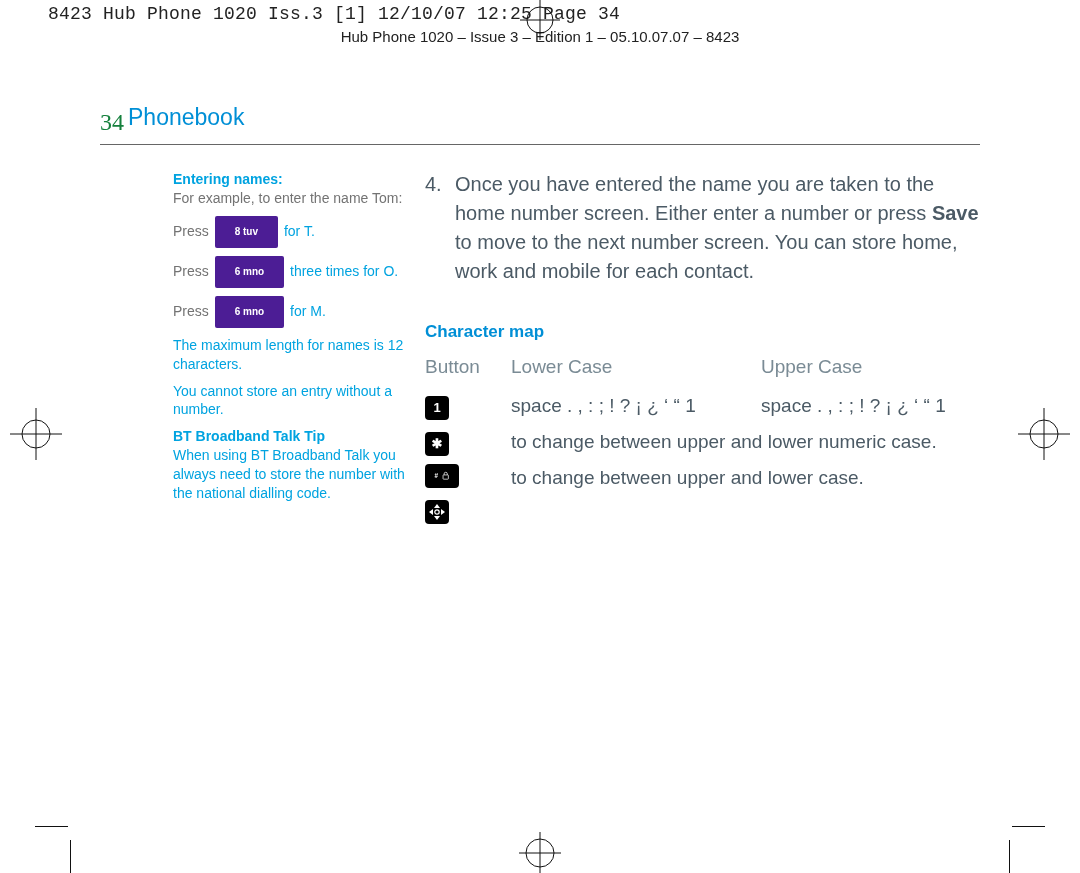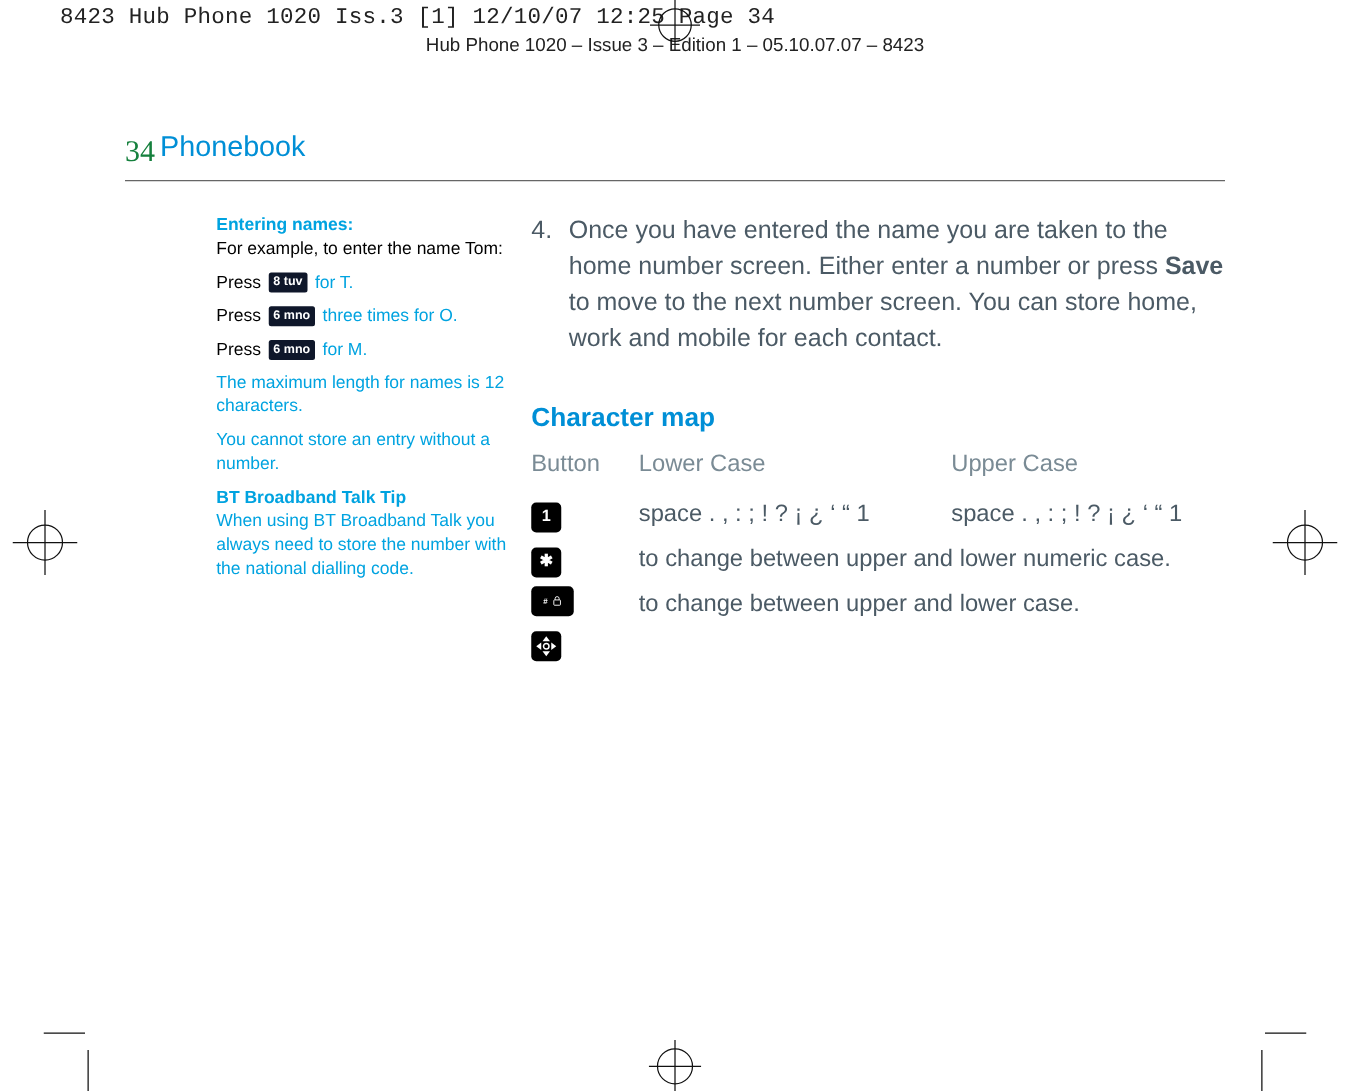--- a/index.html
+++ b/index.html
@@ -51,45 +51,45 @@
   }
 
   
   .side {
     position: absolute; left: 145px; top: 170px;
     width: 235px;
     font-size: 14px; line-height: 1.35; margin-left: 28px;
   }
   .cyan { color: #00a3e0; }
   .cyan-b { color: #00a3e0; font-weight: 700; }
-  .grey { color: #000000; }
+  .grey { color: #737373; }
   .side p { margin: 0 0 8px 0; }
   .keycap {
     display: inline-flex; align-items: center; justify-content: center;
-    background: #0f172a; color: #fff;
+    background: #4c1d95; color: #fff;
     font-size: 10px; font-weight: 600;
-    min-width: 28px; height: 16px;
+    min-width: 28px; height: 32px;
     border-radius: 2px;
-    padding: 0 4px;
+    padding: 0 20px;
     vertical-align: middle;
     margin: 0 2px;
   }
 
   
   .main {
     position: absolute; left: 425px; top: 170px;
     width: 560px;
     font-size: 20px; line-height: 1.45;
     color: #4b5a65;
   }
   .main b { font-weight: 700; color: #4b5a65; }
   .section-h {
     display: block;
     margin-top: 34px;
-    font-size: 21px; font-weight: 700; color: #008fd6;
+    font-size: 17px; font-weight: 700; color: #008fd6;
   }
 
   .charmap {
     margin-top: 8px;
   }
   .cm-head {
     display: grid;
     grid-template-columns: 86px 250px 220px;
     color: #7a8b95;
     font-size: 19px;

